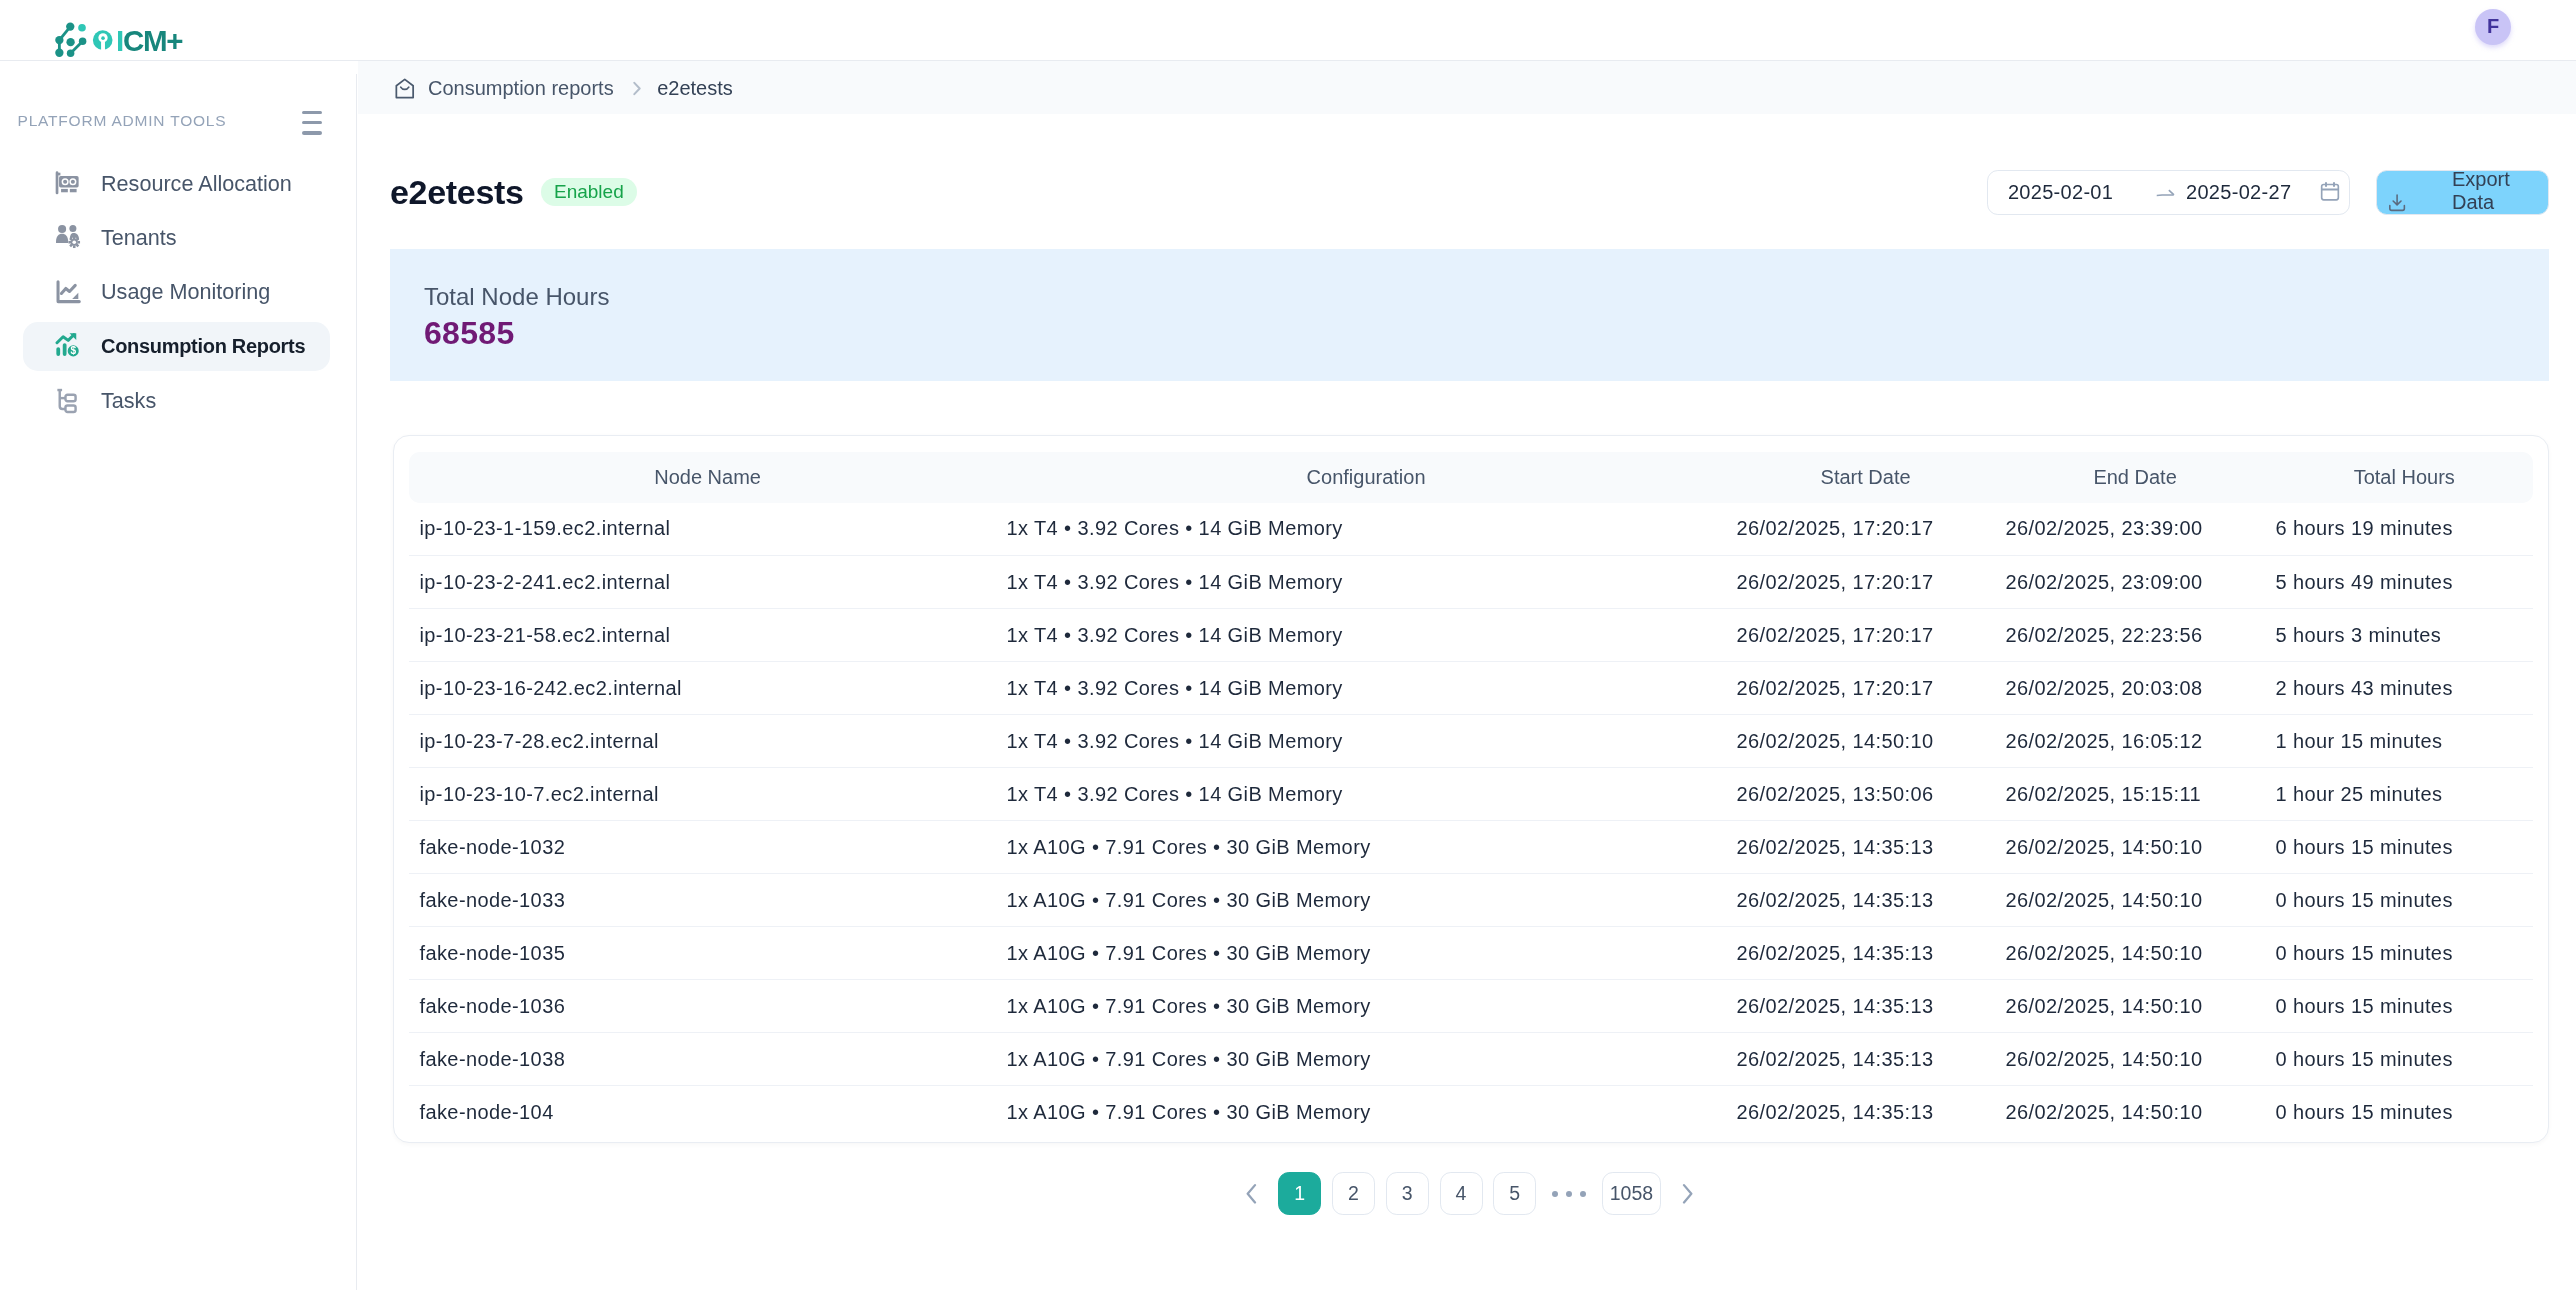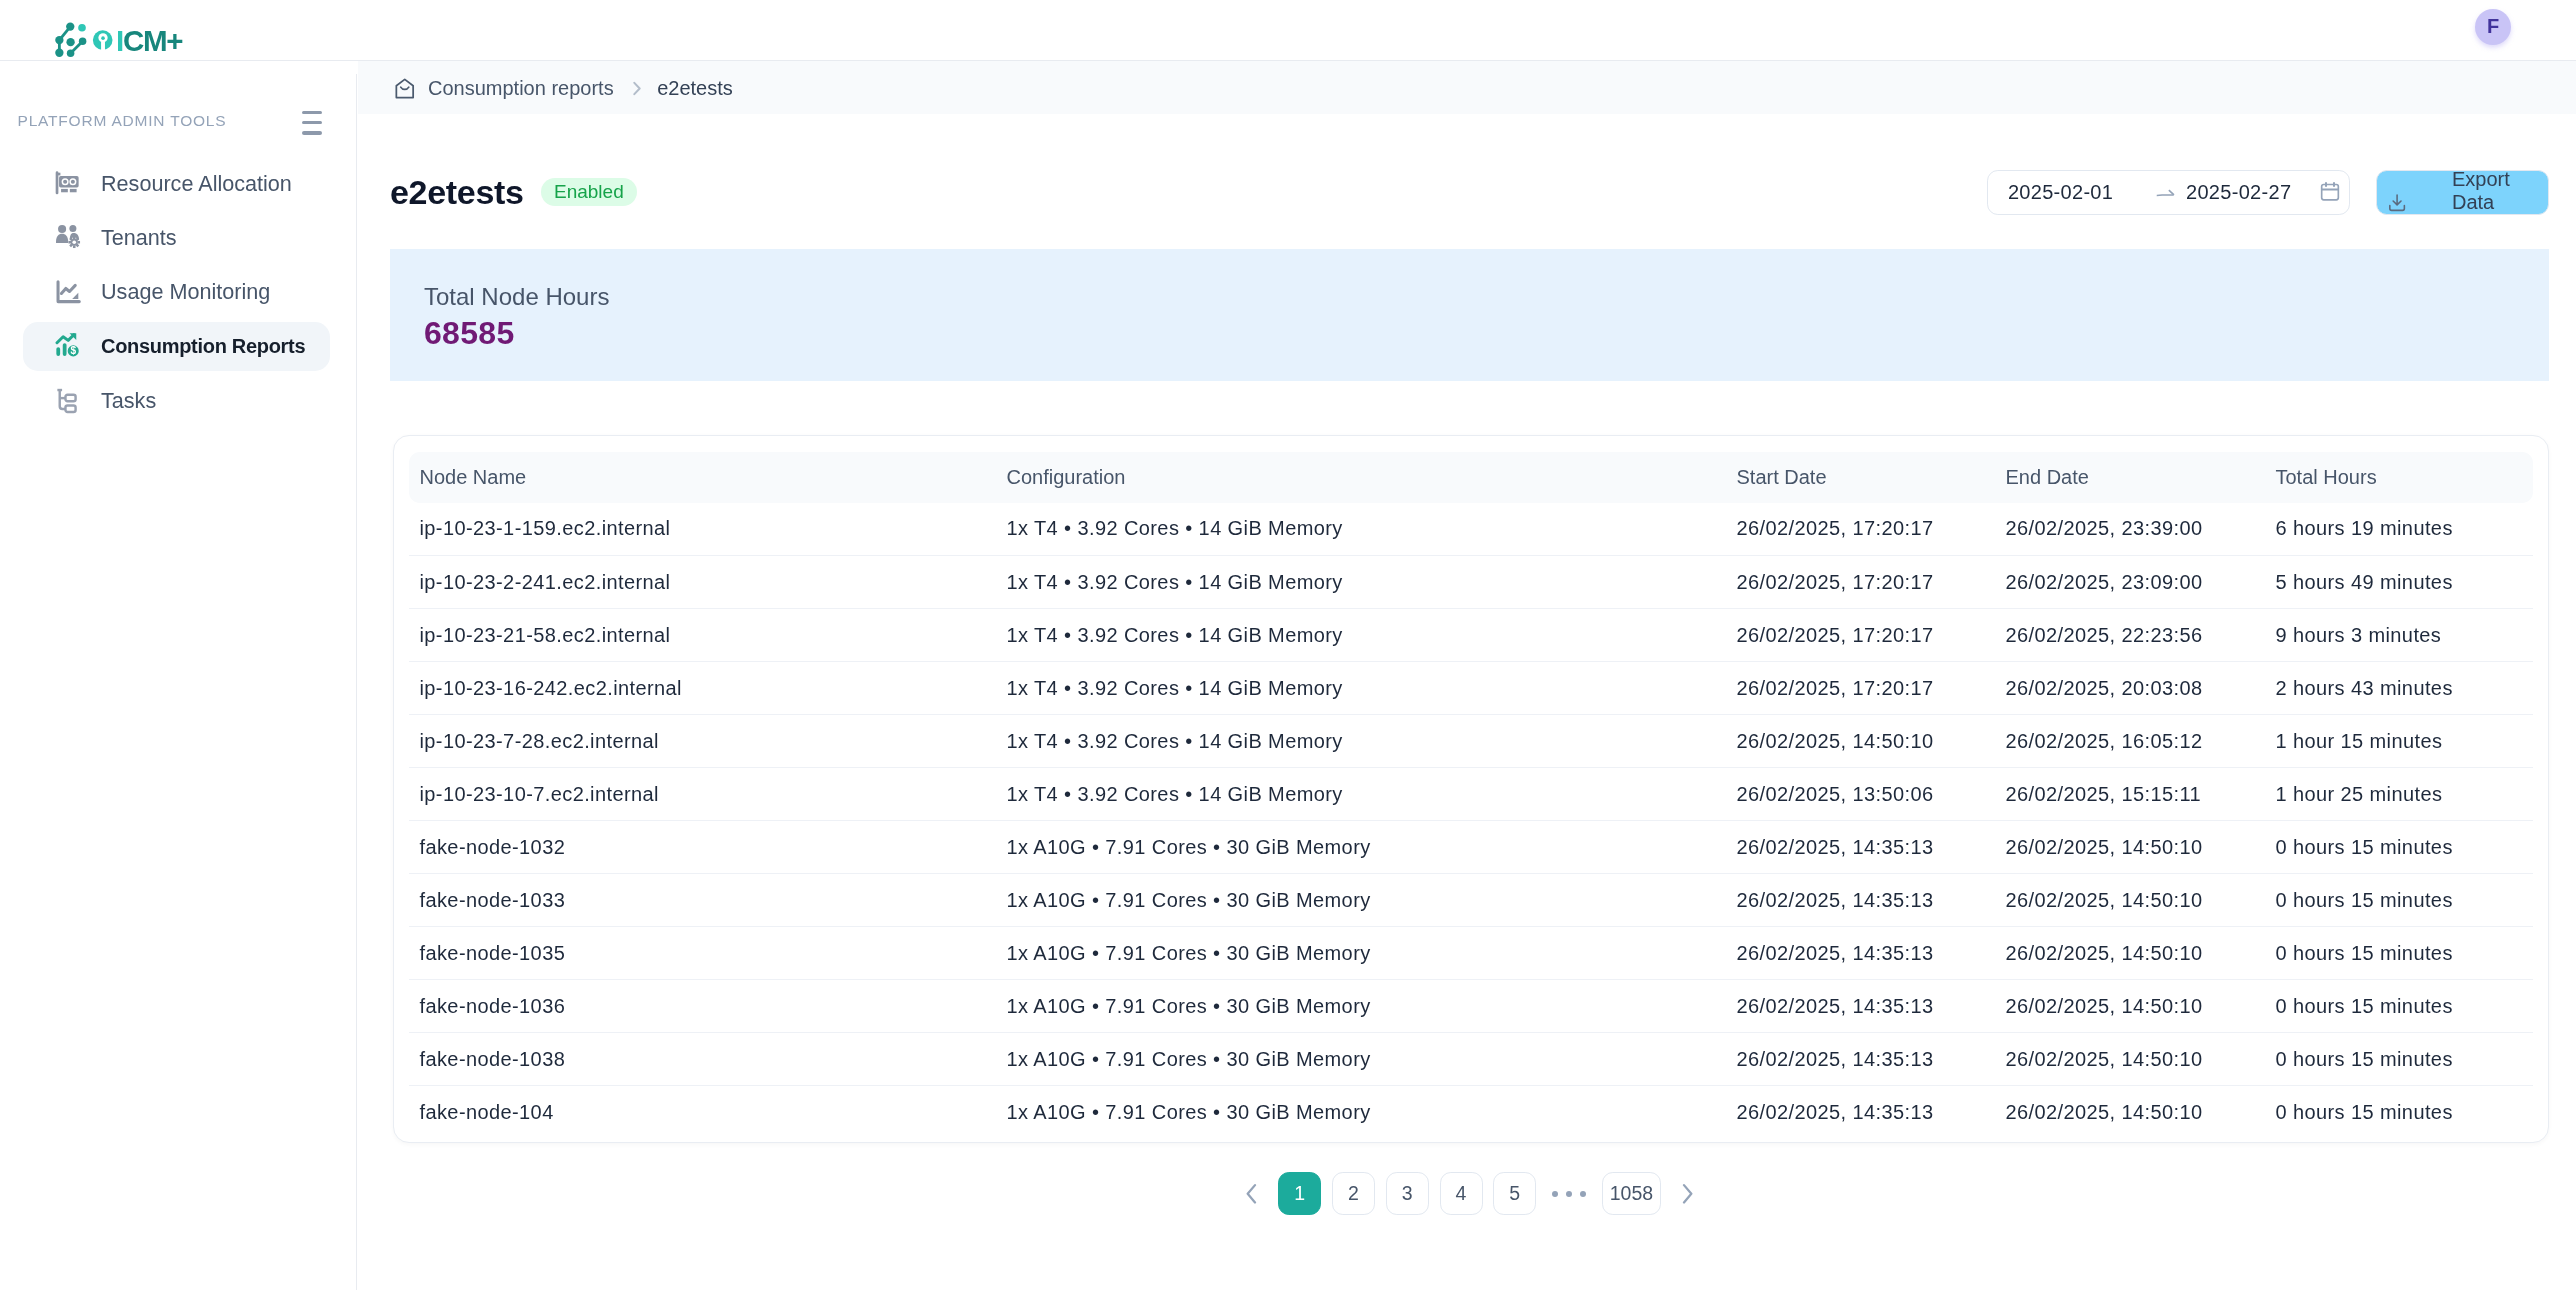--- a/index.html
+++ b/index.html
@@ -45,21 +45,21 @@
 .btn svg { margin-left:10.8px; }
 .btn .bt { margin-left:6px; font-size:20px; color:#334155; }
 
 .banner { margin-top:34px; height:132px; background:#e6f2fd; padding:34px 0 0 34px; }
 .banner .bl { font-size:24px; color:#475569; }
 .banner .bn { margin-top:4px; font-size:32px; color:#701a75; font-weight:bold; letter-spacing:0.3px; }
 
 .card { margin-top:54px; margin-left:2.7px; height:708px; background:#fff; border:1.3px solid #e9edf3; border-radius:16px; padding:15.5px 15px; box-shadow:0 1.3px 4px rgba(15,23,42,.03); }
 table { width:100%; border-collapse:collapse; table-layout:fixed; }
 col.c1{width:587px;} col.c2{width:730px;} col.c3{width:269px;} col.c4{width:270px;}
-thead th { height:51px; background:#f8fafc; font-weight:normal; font-size:20px; color:#475569; text-align:left; padding:0 0 0 10.8px; }
+thead th { height:51px; background:#f8fafc; font-weight:normal; font-size:20px; color:#475569; text-align:center; padding:0 0 0 10.8px; }
 thead th:first-child { border-radius:10.8px 0 0 10.8px; }
 thead th:last-child { border-radius:0 10.8px 10.8px 0; }
 tbody td { height:53px; font-size:20px; color:#1e293b; letter-spacing:0.4px; padding:0 0 0 10.8px; border-bottom:1.3px solid #eef1f6; }
 tbody tr:last-child td { border-bottom:none; }
 
 .pag { margin-top:29px; display:flex; align-items:center; justify-content:center; }
 .pbtn { width:43px; height:43px; border:1.3px solid #e2e8f0; border-radius:10.8px; background:#fff; color:#475569; font-size:19.5px; display:flex; align-items:center; justify-content:center; margin:0 5.4px; }
 .pbtn.on { background:#1cab9c; border-color:#1cab9c; color:#fff; }
 .pbtn.wide { width:auto; padding:0 6.7px; }
 .pdots { width:47px; display:flex; align-items:center; justify-content:center; gap:8px; margin:0 4px; }
@@ -253,21 +253,21 @@
               <td>1x T4 • 3.92 Cores • 14 GiB Memory</td>
               <td>26/02/2025, 17:20:17</td>
               <td>26/02/2025, 23:09:00</td>
               <td>5 hours 49 minutes</td>
             </tr>
           <tr>
               <td>ip-10-23-21-58.ec2.internal</td>
               <td>1x T4 • 3.92 Cores • 14 GiB Memory</td>
               <td>26/02/2025, 17:20:17</td>
               <td>26/02/2025, 22:23:56</td>
-              <td>9 hours 3 minutes</td>
+              <td>5 hours 3 minutes</td>
             </tr>
           <tr>
               <td>ip-10-23-16-242.ec2.internal</td>
               <td>1x T4 • 3.92 Cores • 14 GiB Memory</td>
               <td>26/02/2025, 17:20:17</td>
               <td>26/02/2025, 20:03:08</td>
               <td>2 hours 43 minutes</td>
             </tr>
           <tr>
               <td>ip-10-23-7-28.ec2.internal</td>

